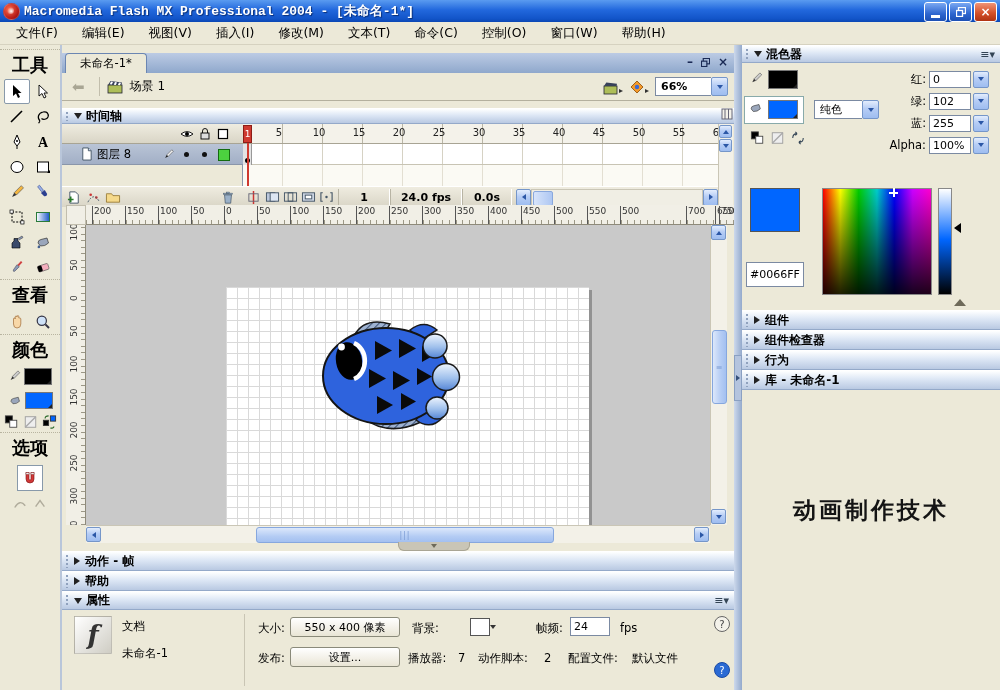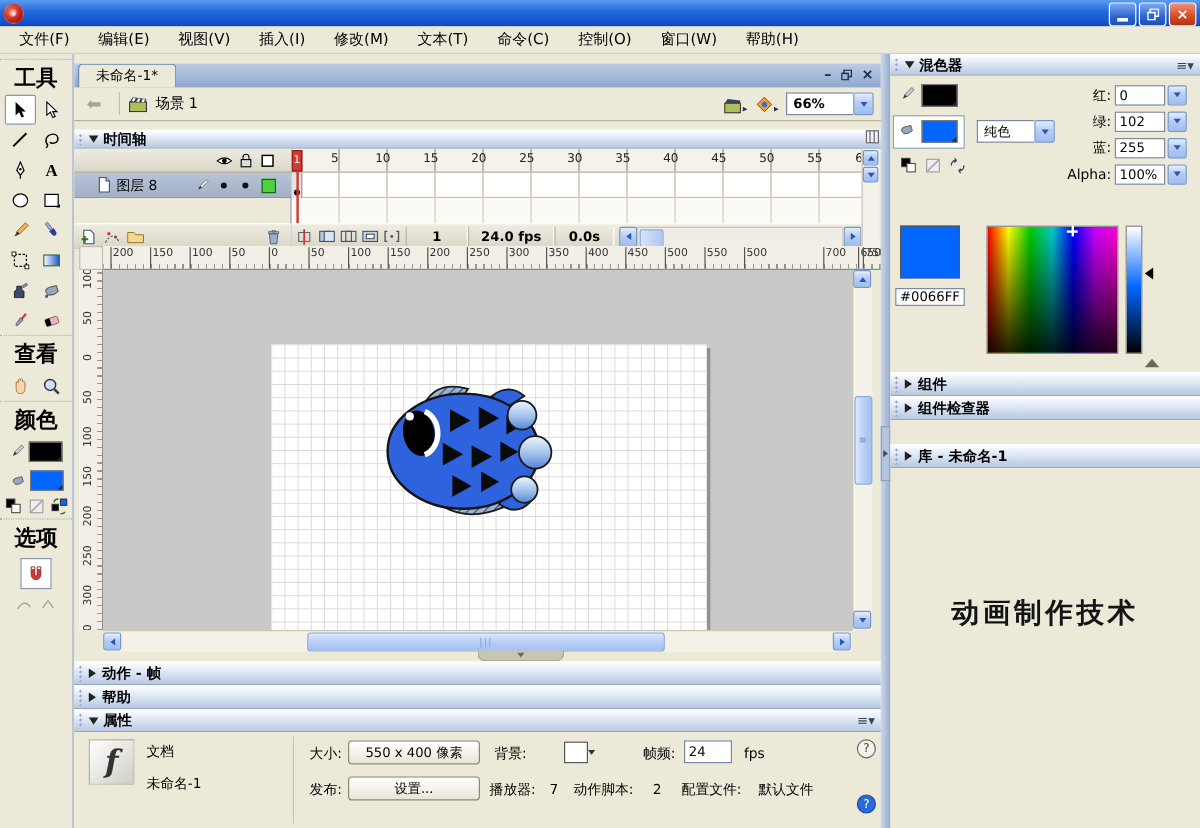--- a/index.html
+++ b/index.html
@@ -154,21 +154,21 @@
     background:linear-gradient(90deg,#cdd9ec,#94aacc);}
   .vsplit .handle{position:absolute;left:0px;top:310px;width:8px;height:46px;background:#b4c4de;
     border:1px solid #8aa0c2;box-sizing:border-box;display:flex;align-items:center;justify-content:center;}
   .rightcol{position:absolute;left:742px;top:45px;width:258px;height:645px;background:#ece9d8;}
   .mixer-body{position:absolute;left:0;top:18px;width:258px;height:247px;}
   .chrow{position:absolute;left:112px;width:140px;height:20px;display:flex;align-items:center;}
   .chrow .clab{width:72px;text-align:right;font-size:11.5px;margin-right:3px;}
   .chrow .cval{width:42px;height:17px;}
   .chrow .cstep{width:16px;height:17px;margin-left:2px;}
   .bigswatch{position:absolute;left:8px;top:125px;width:50px;height:44px;border:1px solid #555;box-sizing:border-box;}
-  .hexfield{position:absolute;left:4px;top:177px;width:58px;height:15px;}
+  .hexfield{position:absolute;left:4px;top:199px;width:58px;height:25px;}
   .spectrum{position:absolute;left:80px;top:125px;width:110px;height:107px;border:1px solid #888;box-sizing:border-box;
     background:
       linear-gradient(to bottom, rgba(0,0,0,0) 0%, rgba(0,0,0,0.88) 100%),
       linear-gradient(to right,#f00 0%,#ff0 16%,#0c0 33%,#0cc 50%,#00f 66%,#c0f 83%,#f0c 100%);}
   .speccross{position:absolute;left:66px;top:-1px;width:9px;height:9px;}
   .speccross::before{content:"";position:absolute;left:4px;top:0;width:1.5px;height:9px;background:#fff;}
   .speccross::after{content:"";position:absolute;left:0;top:4px;width:9px;height:1.5px;background:#fff;}
   .brightbar{position:absolute;left:196px;top:125px;width:14px;height:107px;border:1px solid #888;box-sizing:border-box;
     background:linear-gradient(to bottom,#ffffff 0%,#0066FF 48%,#000 100%);}
   .brmark{position:absolute;left:212px;top:160px;width:0;height:0;
@@ -179,20 +179,21 @@
   .watermark{position:absolute;left:0;top:450px;width:258px;text-align:center;
     font-family:"DejaVu Serif","Liberation Serif",serif;font-weight:600;font-size:23px;letter-spacing:3px;color:#141414;}
 </style>
 </head>
 <body>
 
 <div id="app">
 
   <div class="titlebar">
     <span class="applogo"></span>
+    <span class="wtitle">Macromedia Flash MX Professional 2004 - [未命名-1*]</span>
     <span class="winbtns">
       <span class="wbtn">
           <span class="minbar"></span>
         </span>
       <span class="wbtn">
         <svg width="10" height="10" viewBox="0 0 10 10">
             <rect x="2.5" y="0.5" width="7" height="6" fill="none" stroke="#fff" stroke-width="1.3"></rect>
             <rect x="0.5" y="3.5" width="6" height="6" fill="#2e66cf" stroke="#fff" stroke-width="1.3"></rect>
           </svg>
       </span>
@@ -806,20 +807,25 @@
     <div class="phead rpanel" style="top:265px;">
       <span class="grip"></span>
       <span class="car-r"></span>
       <span>组件</span>
     </div>
     <div class="phead rpanel" style="top:285px;">
       <span class="grip"></span>
       <span class="car-r"></span>
       <span>组件检查器</span>
     </div>
+    <div class="phead rpanel" style="top:305px;">
+      <span class="grip"></span>
+      <span class="car-r"></span>
+      <span>行为</span>
+    </div>
     <div class="phead rpanel" style="top:325px;">
       <span class="grip"></span>
       <span class="car-r"></span>
       <span>库 - 未命名-1</span>
     </div>
 
     <div class="watermark">动画制作技术</div>
   </div>
 
 </div>

